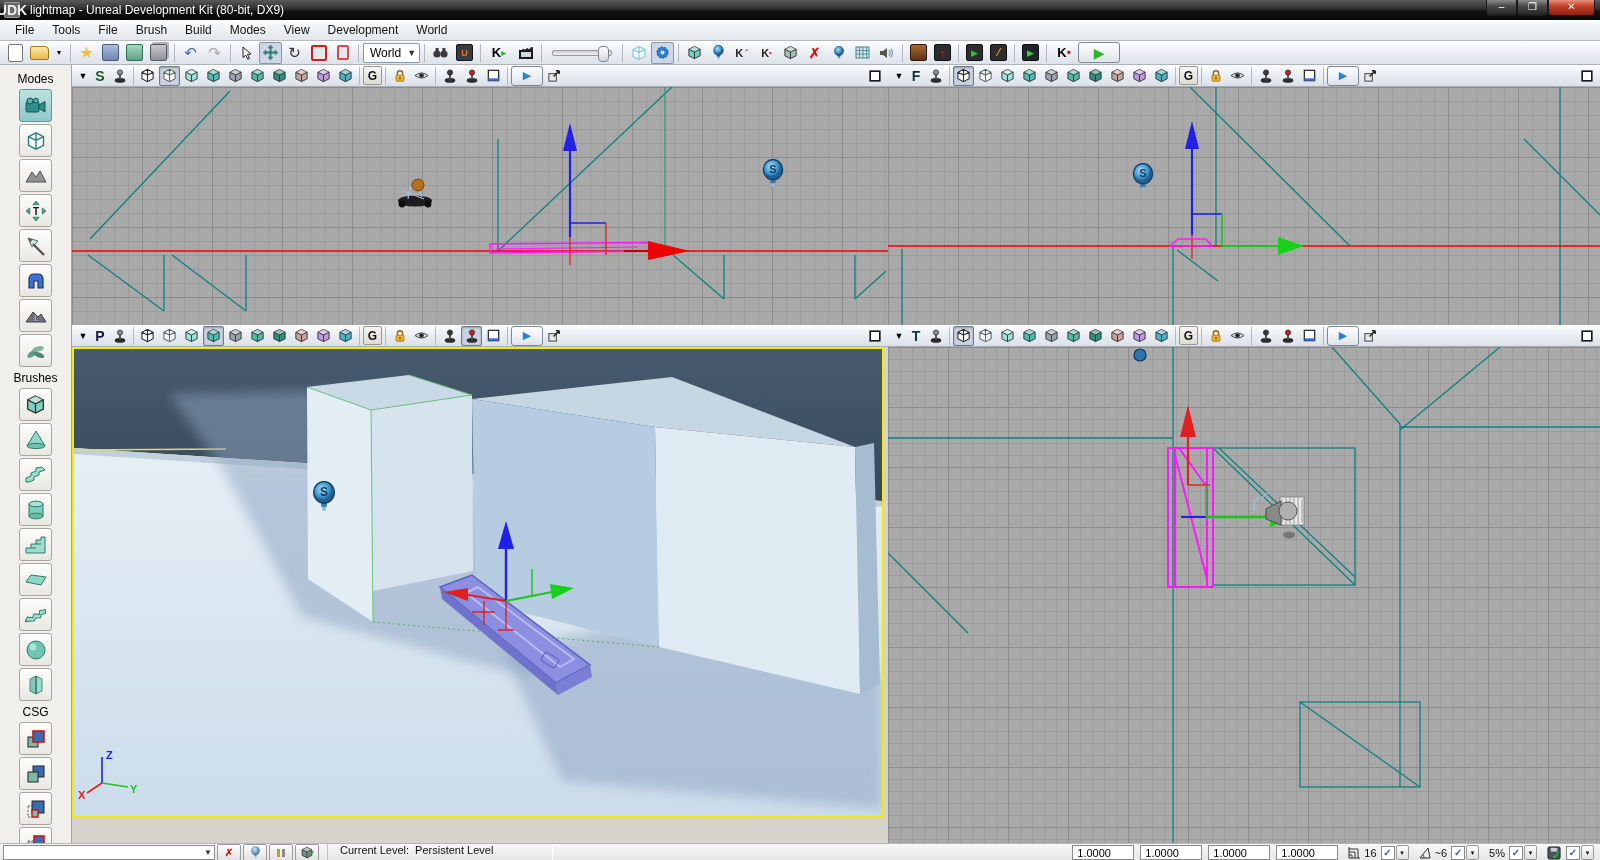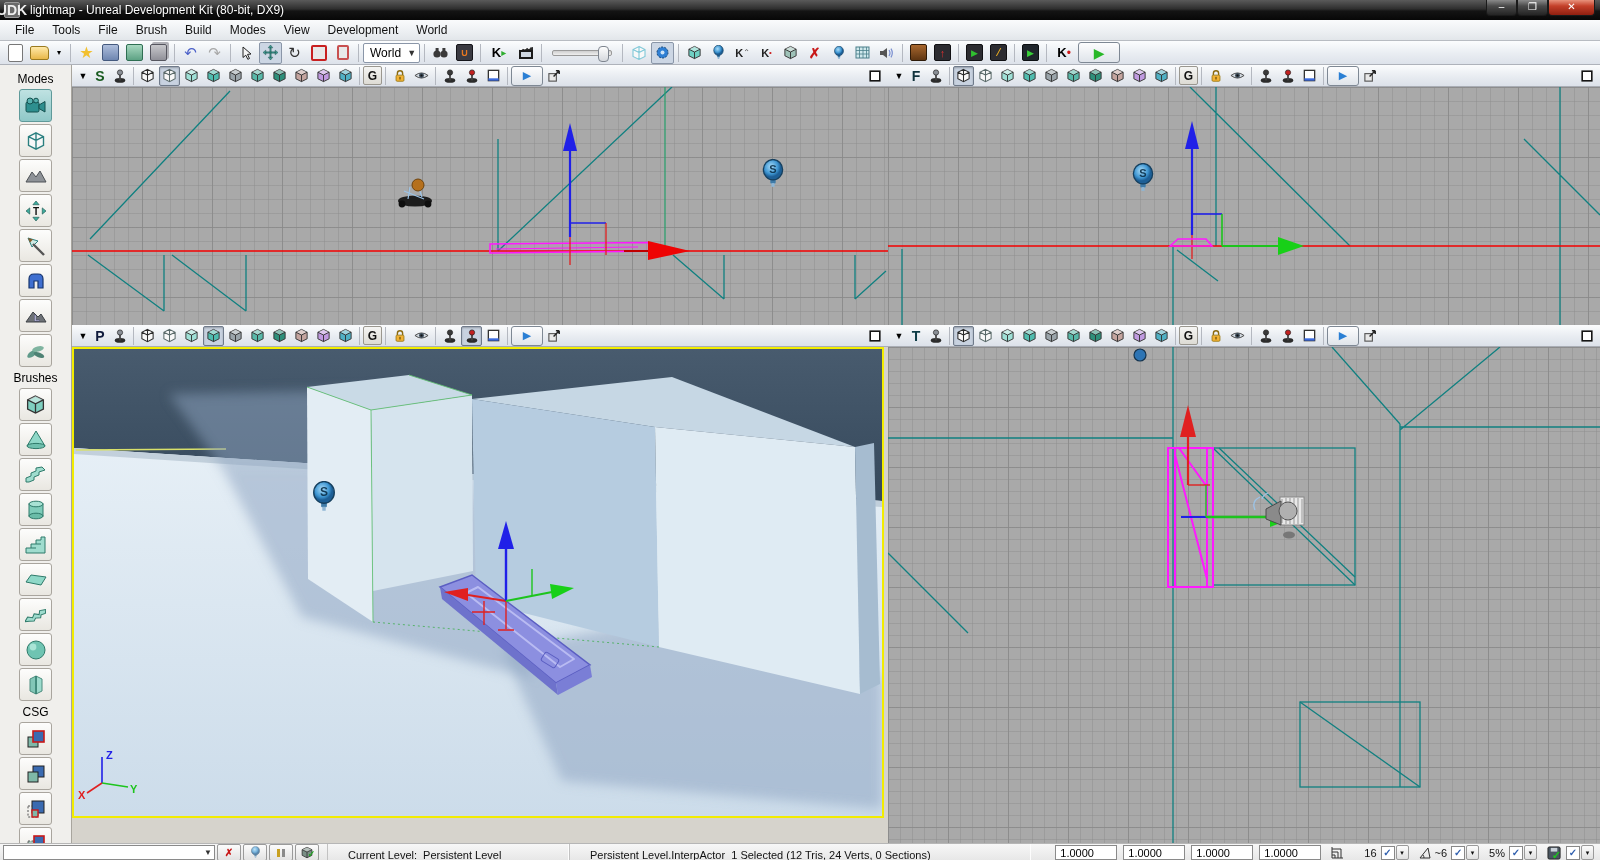--- a/index.html
+++ b/index.html
@@ -64,21 +64,21 @@
     background-size:14px 14px,14px 14px,70px 70px,70px 70px;}
   .gridbg svg{position:absolute;left:0;top:0;}
   
   .statusbar{position:absolute;left:0;top:843px;width:1600px;height:17px;
     background:linear-gradient(#f7f7f7,#e6e6e6);border-top:1px solid #b6b6b6;
     display:flex;align-items:center;font-size:11px;color:#111;}
   .sfield{background:#fff;border:1px solid #8a8a8a;height:13px;box-sizing:content-box;}
   .scombo{width:208px;height:13px;margin-left:3px;display:flex;align-items:center;justify-content:flex-end;padding-right:2px;}
   .sbtn2{width:22px;height:15px;border:1px solid #9a9a9a;border-radius:2px;background:linear-gradient(#fcfcfc,#e2e2e2);
     display:flex;align-items:center;justify-content:center;margin-left:2px;font-size:10px;}
-  .spanel{border-left:1px solid #c2c2c2;border-right:1px solid #fdfdfd;height:100%;display:flex;align-items:flex-end;padding:0 20px;}
+  .spanel{border-left:1px solid #c2c2c2;border-right:1px solid #fdfdfd;height:100%;display:flex;align-items:flex-start;padding:0 12px;}
   .numfld{width:52px;text-align:left;padding:0 4px;font-size:11px;border:1px solid #8a8a8a;height:13px;background:#fff;
     font-family:"Liberation Sans",sans-serif;}
   .chk{width:12px;height:12px;background:#fff;border:1px solid #888;display:flex;align-items:center;justify-content:center;
     color:#2f5fae;font-size:10px;font-weight:bold;margin-left:4px;}
   .ddm{width:11px;height:13px;border:1px solid #9a9a9a;background:linear-gradient(#fcfcfc,#e0e0e0);font-size:7px;
     display:flex;align-items:center;justify-content:center;margin-left:1px;border-radius:2px;}
   .mini{display:flex;align-items:center;margin-left:10px;}
   .ic{display:block;}
 </style>
 </head>
@@ -1069,33 +1069,30 @@
         <g style="color:#7a8f86">
           <use href="#s-cubef"></use>
         </g>
         <text x="9" y="14" font-size="11" fill="#1da81d" font-weight="bold">✓</text>
       </svg>
     </div>
   <div class="spanel" style="margin-left:8px;width:200px">
     <span>Current Level:</span>
     <span style="margin-left:6px">Persistent Level</span>
   </div>
-  <div class="spanel" style="width:420px">
-    <span>Persistent Level.InterpActor_1 Selected (12 Tris, 24 Verts, 0 Sections)</span>
-  </div>
   <div style="flex:1"></div>
   <input class="numfld" readonly="" value="1.0000" style="">
   <input class="numfld" style="margin-left: 6px;" readonly="" value="1.0000">
   <input class="numfld" style="margin-left: 6px;" readonly="" value="1.0000">
   <input class="numfld" style="margin-left: 6px;" readonly="" value="1.0000">
   <div class="mini">
     <svg class="ic" width="13" height="13" viewBox="0 0 13 13">
         <path d="M1 12 H12 M1 12 V1 M4 12 V9 M7 12 V6 M10 12 V3 M1 9 H4 M1 6 H7 M1 3 H10" stroke="#333" fill="none"></path>
       </svg>
-    <span style="margin-left:20px">16</span>
+    <span style="margin-left:3px">16</span>
     <span class="chk">✓</span>
     <span class="ddm">▾</span>
   </div>
   <div class="mini">
     <svg class="ic" width="14" height="12" viewBox="0 0 14 12">
         <path d="M1 11 L9 1 L11 11 Z" fill="none" stroke="#333"></path>
         <path d="M5 11 A5 5 0 0 0 4 8" stroke="#333" fill="none"></path>
       </svg>
     <span style="margin-left:2px">~6</span>
     <span class="chk">✓</span>

